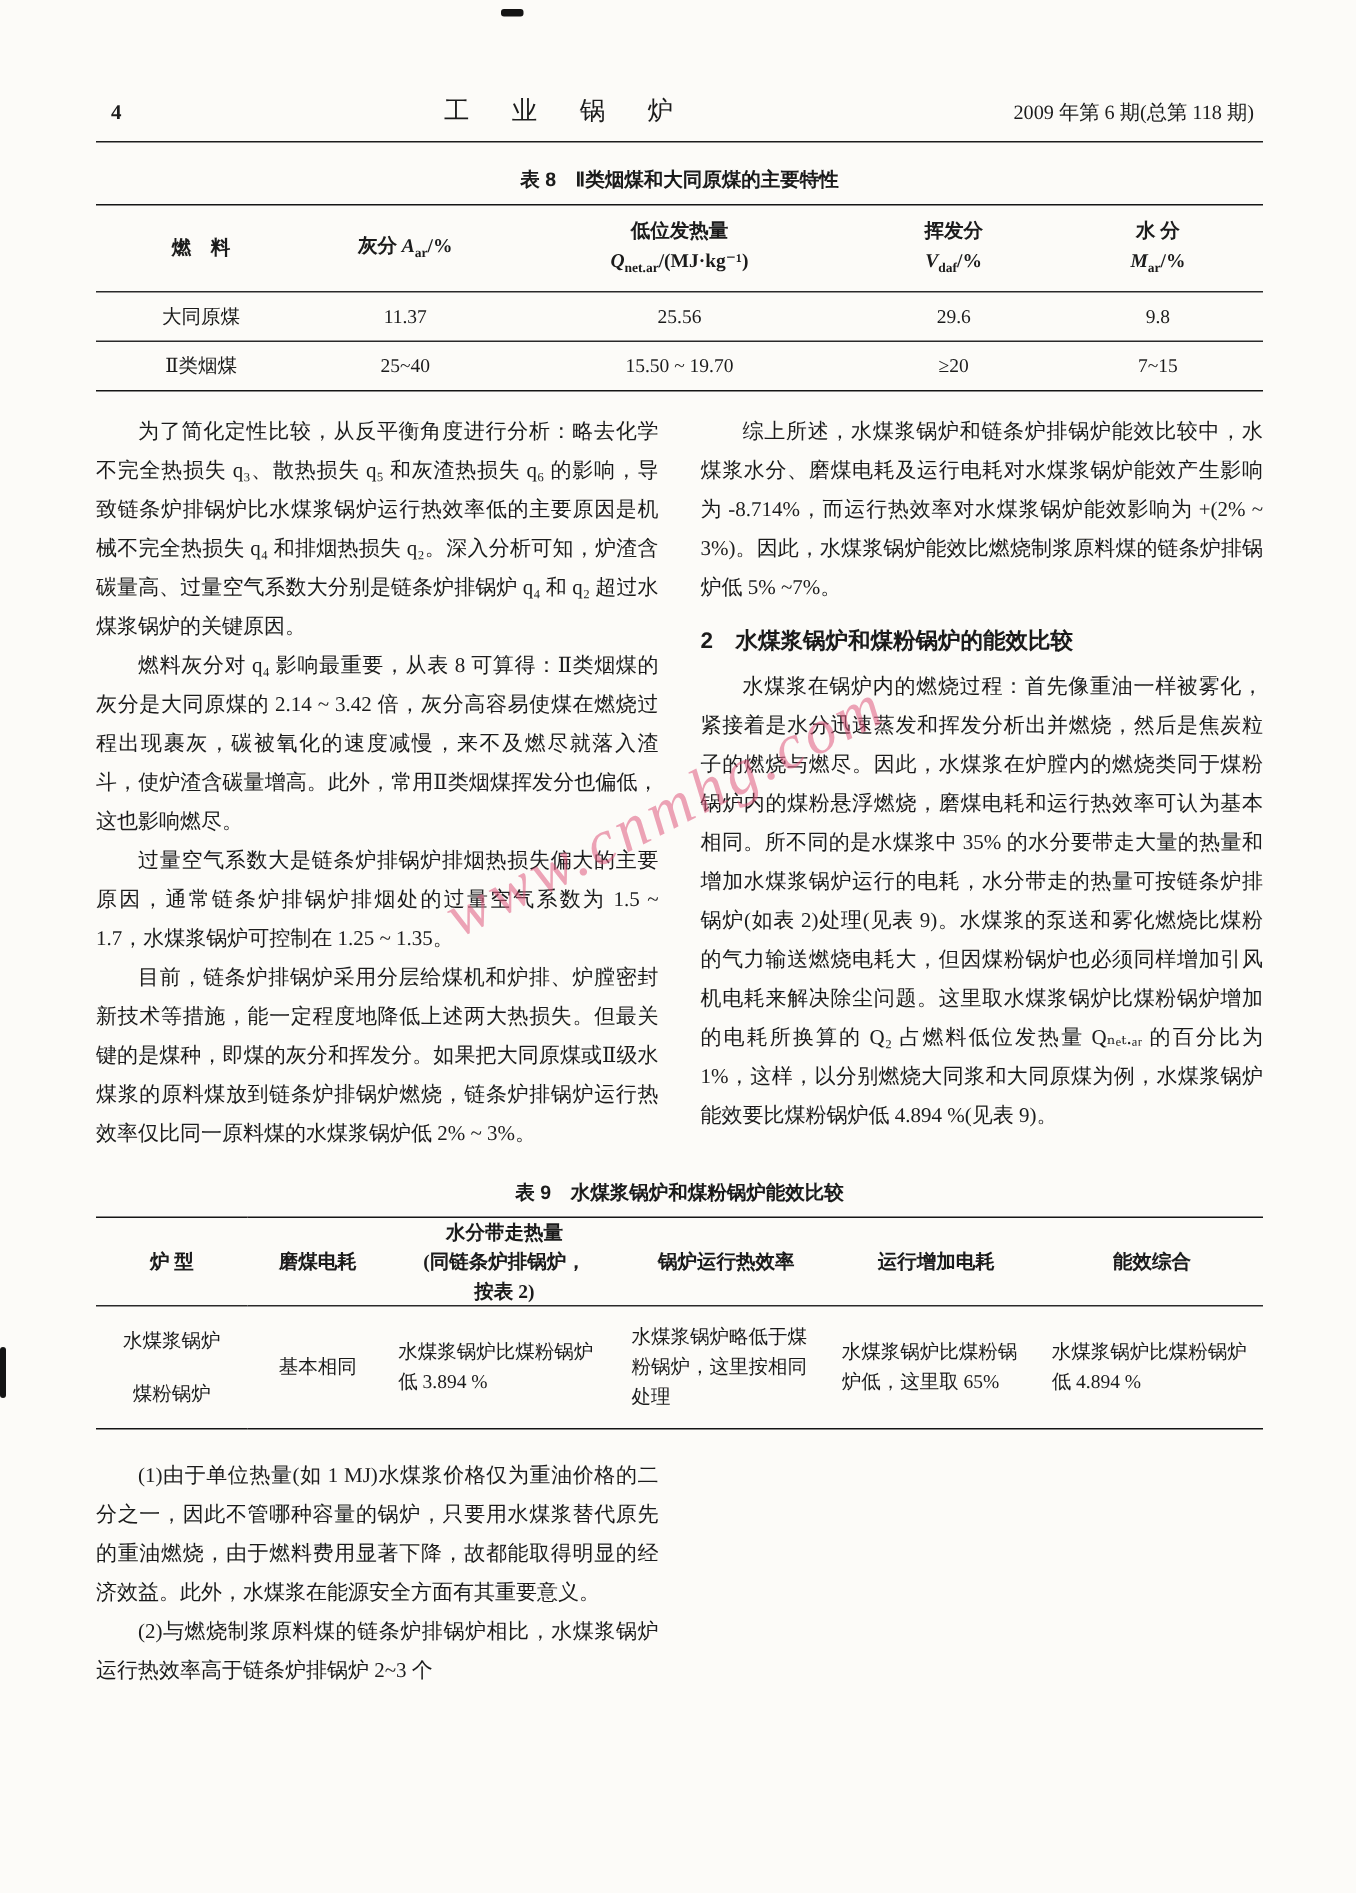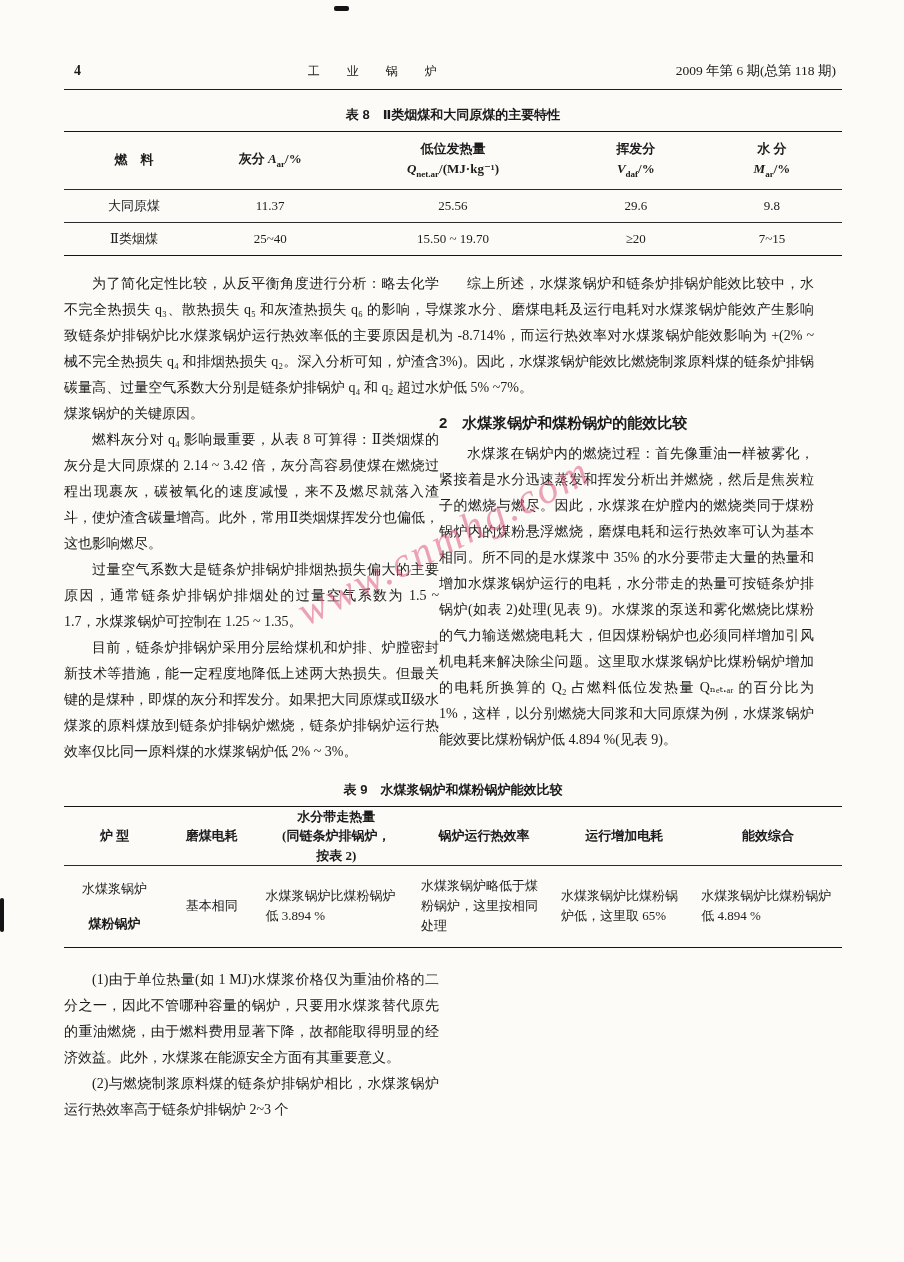--- a/index.html
+++ b/index.html
@@ -14,54 +14,54 @@
   }
   .inner { padding:62px 62px 0 64px; }
 
   
   .header-row {
     display:flex; justify-content:space-between; align-items:baseline;
     font-size:14px; padding:0 6px 9px 10px;
     border-bottom:1.5px solid #1d1d1d;
   }
   .pageno { font-weight:bold; }
-  .journal { letter-spacing:12px; font-size:12px; }
+  .journal { letter-spacing:12px; font-size:17px; }
   .issue { font-size:13.5px; }
 
   
   .tbl-caption {
     text-align:center; margin:16px 0 7px;
     font-size:13px; font-weight:bold;
     font-family:"Liberation Sans","DejaVu Sans",sans-serif;
   }
-  .cap-gap { margin-left:1em; }
+  .cap-gap { margin-left:1em;font-family:Liberation Mono, monospace; }
 
   
   table { width:100%; border-collapse:collapse; font-size:13px; }
   th { font-weight:bold; vertical-align:middle; }
   th, td { text-align:center; }
 
   .t8 thead tr { border-top:1.6px solid #151515; border-bottom:1px solid #2a2a2a; }
   .t8 tbody tr { border-bottom:1px solid #2a2a2a; }
   .t8 tbody tr:last-child { border-bottom:1.6px solid #151515; }
   .t8 th { padding:7px 4px; line-height:1.55; }
   .t8 td { padding:7px 4px; }
   .sym { font-style:italic; }
   sub { font-size:9px; }
 
   .t9 thead tr { border-top:1.6px solid #151515; border-bottom:1px solid #2a2a2a; }
   .t9 tbody tr { border-bottom:1.6px solid #151515; }
   .t9 th { padding:0 3px; line-height:1.5; }
   .t9 td { padding:10px 7px; vertical-align:middle; line-height:1.55; }
   .pre { white-space:pre-line; }
   .lefty { text-align:left; }
-  .type2 { margin-top:15px;font-weight:bold; }
-
-  
-  .two-col { display:flex; margin-top:15px; }
+  .type2 { margin-top:15px; }
+
+  
+  .two-col { display:flex; gap:28px; margin-top:15px; }
   .two-col.bottom { margin-top:19px; }
   .col { width:375px; }
   p.para {
     font-size:14px; line-height:26px;
     text-align:justify; text-indent:2em;
   }
   p.noindent { text-indent:0; }
   .sec-heading {
     font-size:15px; font-weight:bold;
     font-family:"Liberation Sans","DejaVu Sans",sans-serif;

